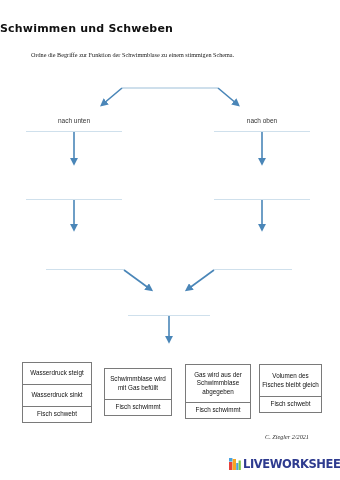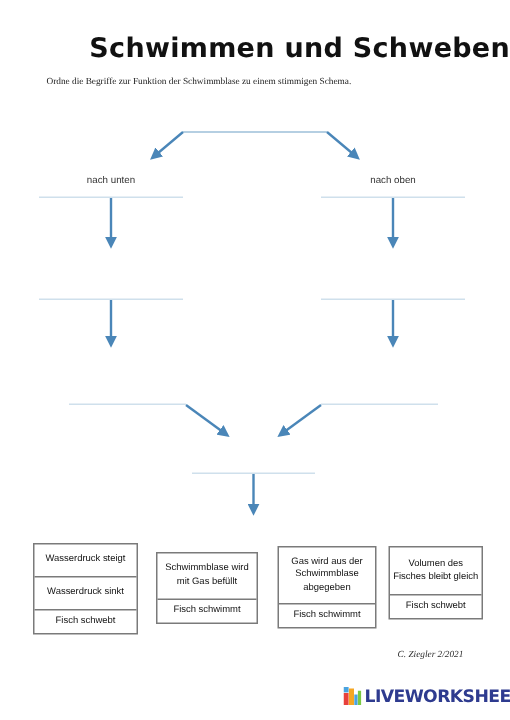--- a/index.html
+++ b/index.html
@@ -21,23 +21,23 @@
     width: 340px;
     height: 480px;
   }
 
   
   #worksheet-title {
     position: absolute;
     top: 22px;
     left: 0;
     width: 340px;
-    text-align: right;
+    text-align: left;
     font-family: "DejaVu Sans", sans-serif;
-    font-size: 18px;
+    font-size: 11px;
     font-weight: bold;
     letter-spacing: 0.2px;
     color: #111111;
   }
   #worksheet-instruction {
     position: absolute;
     top: 50px;
     left: 31px;
     width: 290px;
     font-family: "Liberation Serif", serif;

